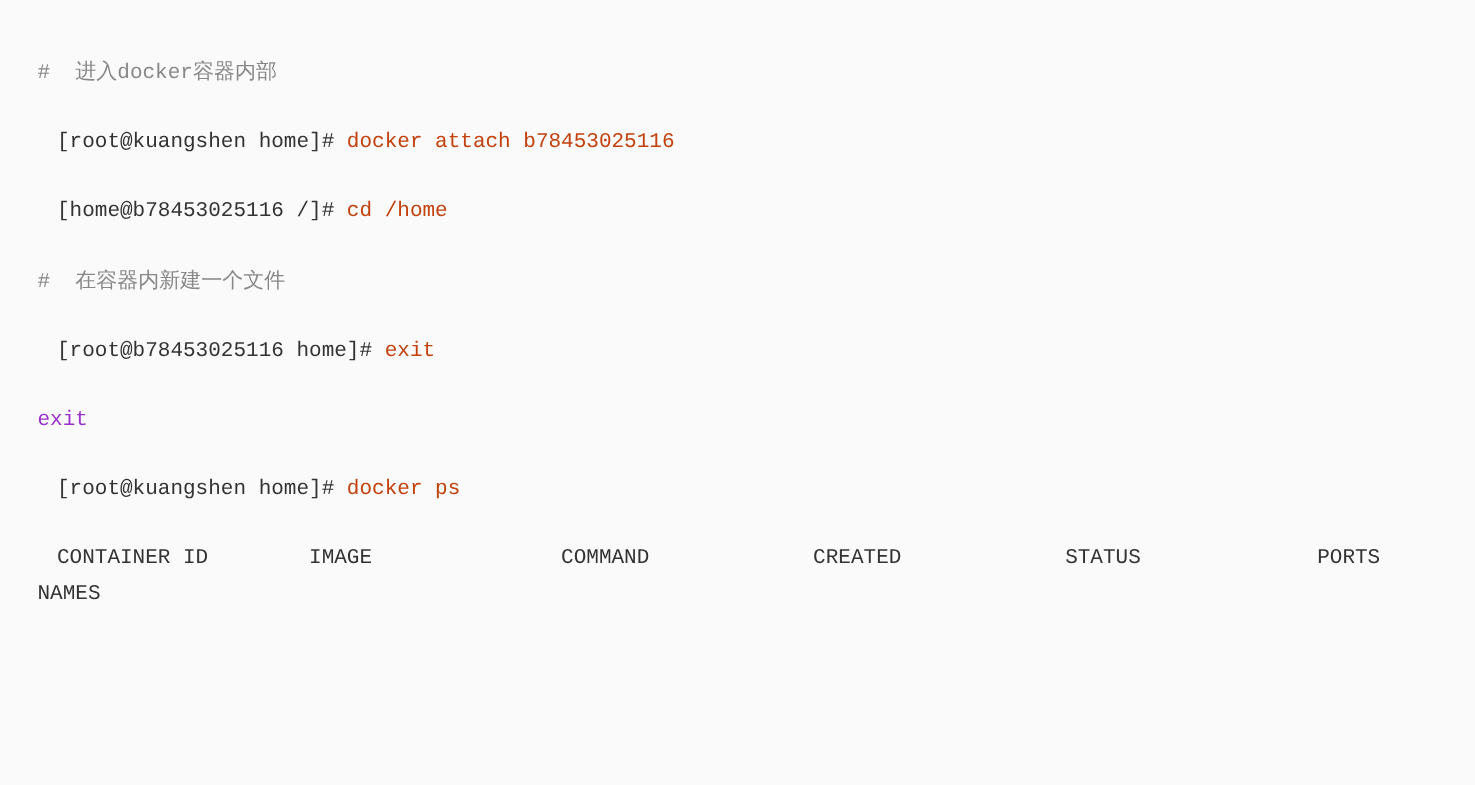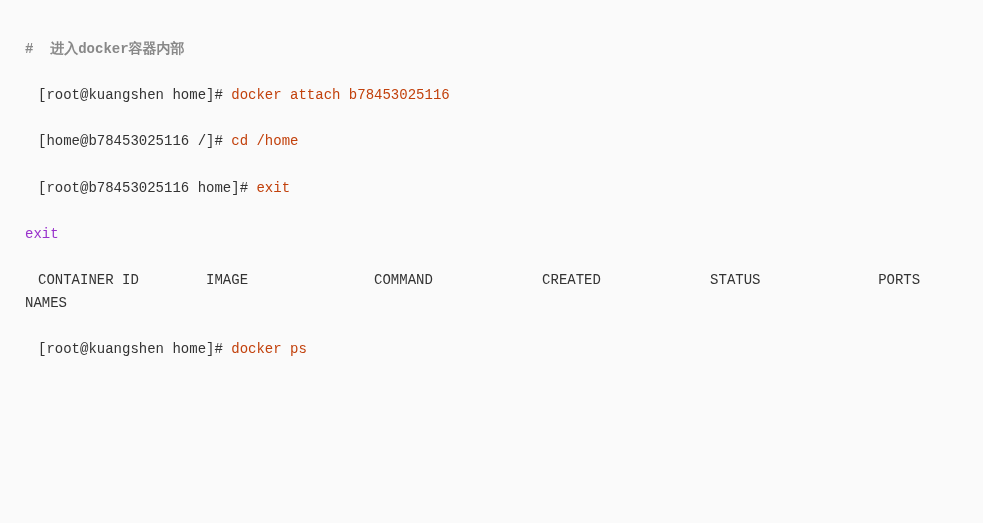--- a/index.html
+++ b/index.html
@@ -19,44 +19,44 @@
     .code-block {
       background: #fafafa;
       white-space: pre-wrap;
       word-wrap: break-word;
     }
     .line {
       display: block;
     }
     .comment {
       color: #888;
-      font-weight: bold;
     }
     .cmd {
       color: #c2410c;
     }
     .exit {
       color: #9932cc;
     }
     .prompt {
       color: #333;
       margin-left: 13px;
     }
   </style>
 </head>
 <body>
 
 <div class="code-block">
 <span class="line"><span class="comment">#  进入docker容器内部</span></span>
 <span class="line"><span class="prompt">[root@kuangshen home]#</span><span class="cmd"> docker attach b78453025116</span></span>
 <span class="line"><span class="prompt">[home@b78453025116 /]#</span><span class="cmd"> cd /home</span></span>
+<span class="line"><span class="comment">#  在容器内新建一个文件</span></span>
 <span class="line"><span class="prompt">[root@b78453025116 home]#</span><span class="cmd"> exit</span></span>
 <span class="line"><span class="exit">exit</span></span>
+<span class="line"><span class="prompt">[root@kuangshen home]#</span><span class="cmd"> docker ps</span></span>
 <span class="line"><span class="prompt">CONTAINER ID        IMAGE               COMMAND             CREATED             STATUS              PORTS               NAMES</span></span>
-<span class="line"><span class="prompt">[root@kuangshen home]#</span><span class="cmd"> docker ps</span></span>
 
 
 
 <span class="line"><span></span></span>
 
 
 
 
 
 </div>

